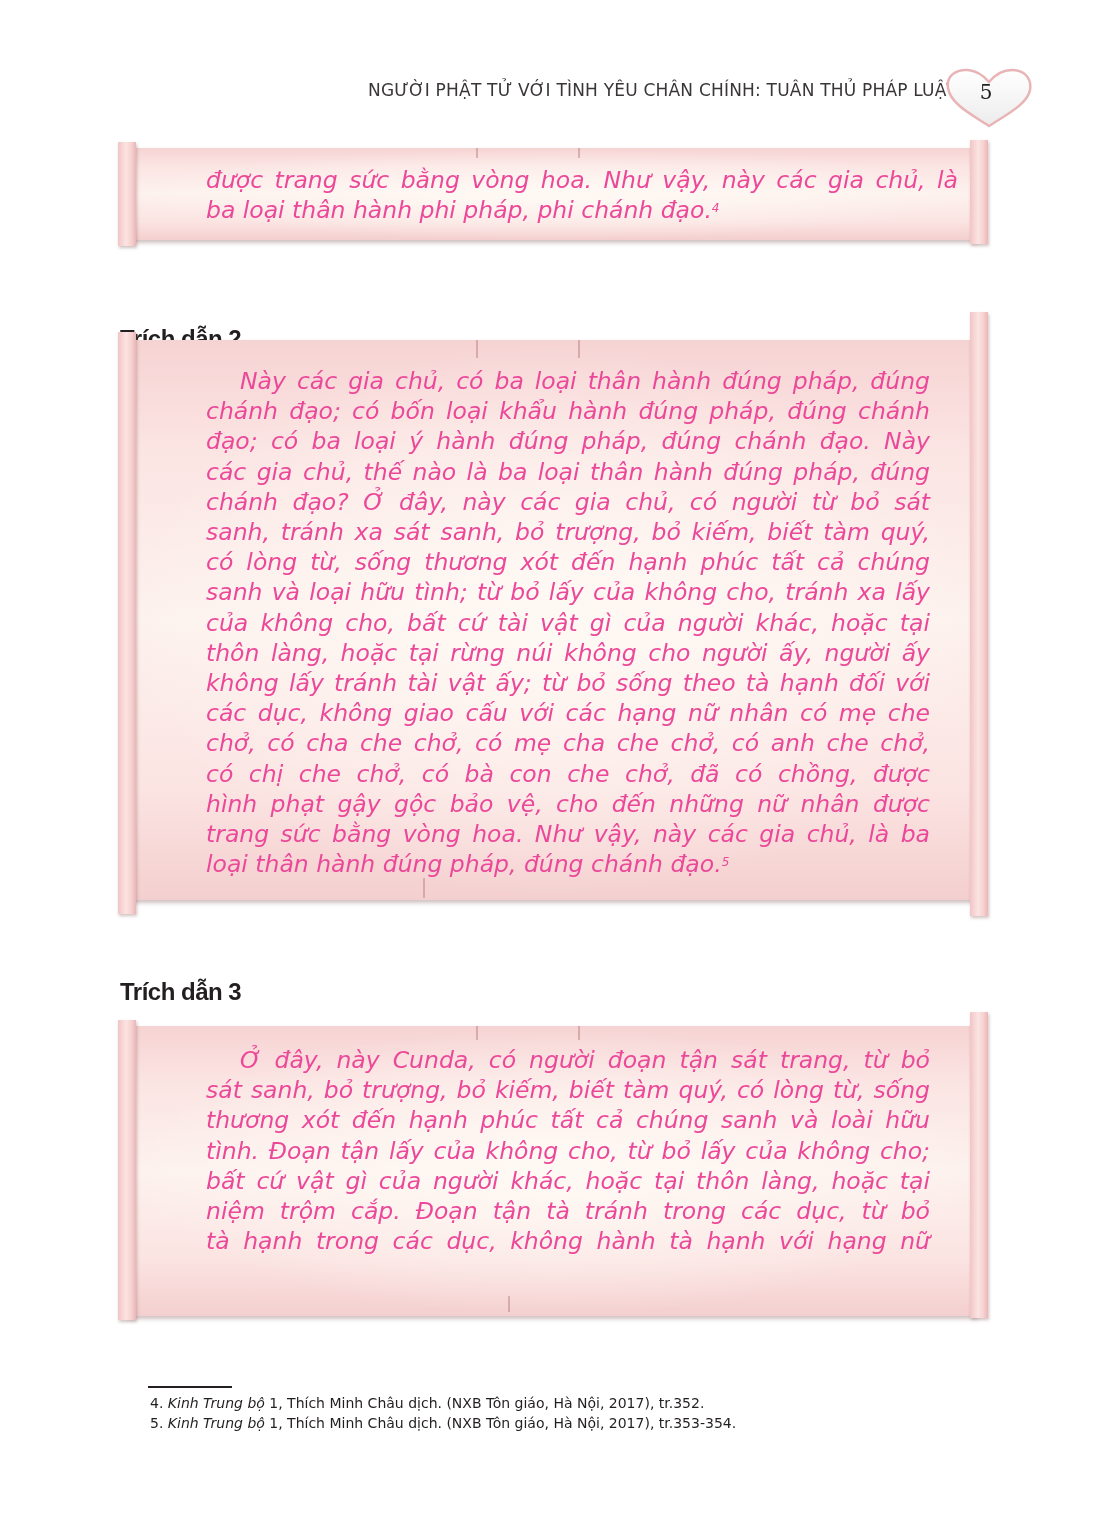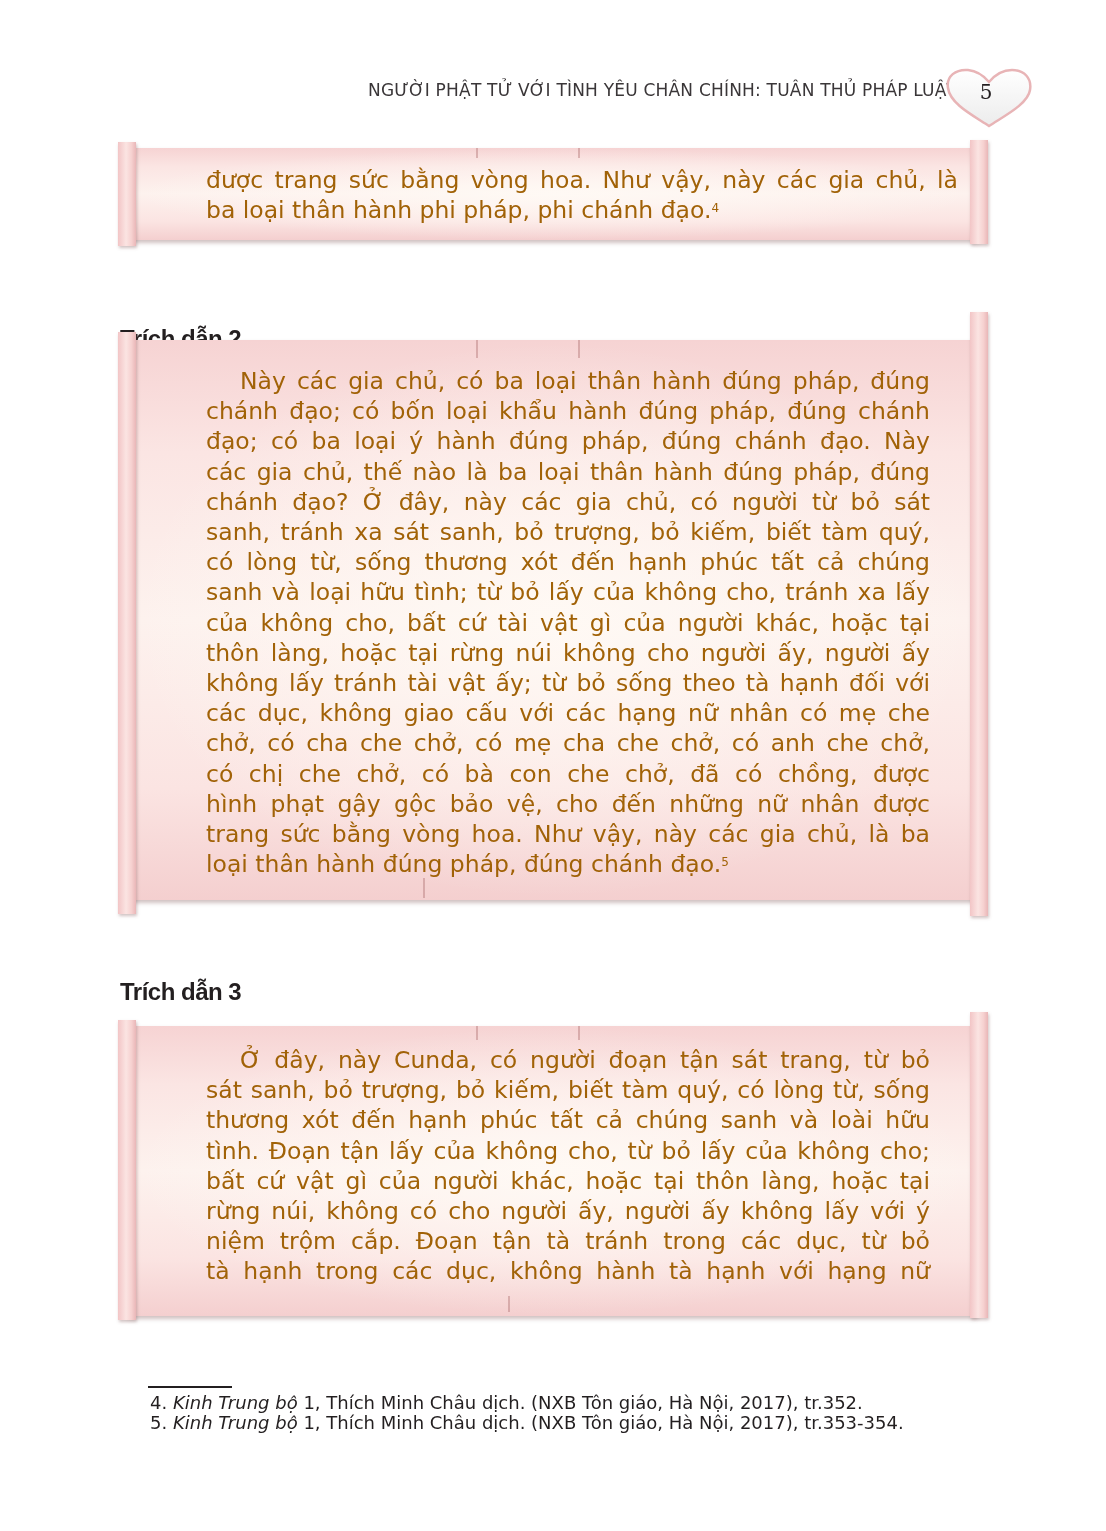--- a/index.html
+++ b/index.html
@@ -8,30 +8,30 @@
   .running-header { position:absolute; top:80px; left:368px; font-size:17px; letter-spacing:0.2px; color:#3a3638; white-space:nowrap; }
   .page-heart { position:absolute; left:944px; top:66px; width:90px; height:64px; }
   .page-num { position:absolute; left:944px; top:80px; width:84px; text-align:center; font-family:"DejaVu Serif", serif; font-size:20px; color:#231f20; }
 
   .scroll { position:absolute; }
   .scroll .sheet { position:absolute; background:linear-gradient(180deg,#f6d3d3 0%,#fbe5e3 20%,#fdf2ee 50%,#fbe4e2 80%,#f4cfcf 100%); box-shadow:0 3px 4px rgba(120,80,80,0.35); }
   .scroll .sheet::before { content:""; position:absolute; inset:0; background:radial-gradient(ellipse at 50% 50%, rgba(255,250,245,0.9) 0%, rgba(255,250,245,0) 70%); }
   .scroll .roll-left, .scroll .roll-right { position:absolute; background:linear-gradient(90deg,#f2c5c6 0%,#fbe4e2 45%,#f6d1d0 75%,#e9b6b7 100%); box-shadow:1px 2px 3px rgba(120,80,80,0.35); }
   .scroll .tear { position:absolute; width:2px; background:rgba(180,120,120,0.45); }
 
-  .scroll-text { position:absolute; font-size:23.5px; line-height:30.2px; color:#a16207; text-align:justify; }
+  .scroll-text { position:absolute; font-size:23.5px; line-height:30.2px; color:#ec4899; text-align:justify;font-style:italic; }
   .scroll-text .line { display:block; white-space:nowrap; text-align-last:justify; }
   .scroll-text .line.last { text-align-last:left; }
   .scroll-text .indent { display:inline-block; width:34px; }
   sup { font-size:12px; vertical-align:top; position:relative; top:-2px; }
 
   .section-heading { position:absolute; left:120px; font-family:"Liberation Sans", sans-serif; font-weight:bold; font-size:24px; color:#231f20; letter-spacing:-0.5px; }
 
   .footnote-rule { position:absolute; left:148px; top:1386px; width:84px; height:1.5px; background:#231f20; }
-  .footnotes { position:absolute; left:150px; top:1393px; font-size:18px; line-height:20px; color:#231f20; }
+  .footnotes { position:absolute; left:150px; top:1393px; font-size:14px; line-height:20px; color:#231f20; }
   .footnotes em { font-style:italic; }
 </style>
 </head>
 <body>
 
 <div class="running-header">NGƯỜI PHẬT TỬ VỚI TÌNH YÊU CHÂN CHÍNH: TUÂN THỦ PHÁP LUẬT</div>
 <svg class="page-heart" viewBox="0 0 90 64">
   <defs>
     <linearGradient id="hg" x1="0" y1="0" x2="0" y2="1">
       <stop offset="0" stop-color="#ffffff"></stop>
@@ -93,21 +93,20 @@
   <div class="tear" style="left:358px;top:14px;height:14px;"></div>
   <div class="tear" style="left:460px;top:14px;height:14px;"></div>
   <div class="tear" style="left:390px;top:284px;height:16px;"></div>
 </div>
 <div class="scroll-text" style="left:206px;top:1045px;width:724px;">
   <span class="line"><span class="indent"></span><span>Ở đây, này Cunda, có người đoạn tận sát trang, từ bỏ</span></span>
   <span class="line">sát sanh, bỏ trượng, bỏ kiếm, biết tàm quý, có lòng từ, sống</span>
   <span class="line">thương xót đến hạnh phúc tất cả chúng sanh và loài hữu</span>
   <span class="line">tình. Đoạn tận lấy của không cho, từ bỏ lấy của không cho;</span>
   <span class="line">bất cứ vật gì của người khác, hoặc tại thôn làng, hoặc tại</span>
-  <span class="line">rừng núi, không có cho người ấy, người ấy không lấy với ý</span>
   <span class="line">niệm trộm cắp. Đoạn tận tà tránh trong các dục, từ bỏ</span>
   <span class="line">tà hạnh trong các dục, không hành tà hạnh với hạng nữ</span>
 </div>
 
 <div class="footnote-rule"></div>
 <div class="footnotes">
   <div>
     <span>4.</span> <em>Kinh Trung bộ</em><span> 1, Thích Minh Châu dịch. (NXB Tôn giáo, Hà Nội, 2017), tr.352.</span>
   </div>
   <div>

